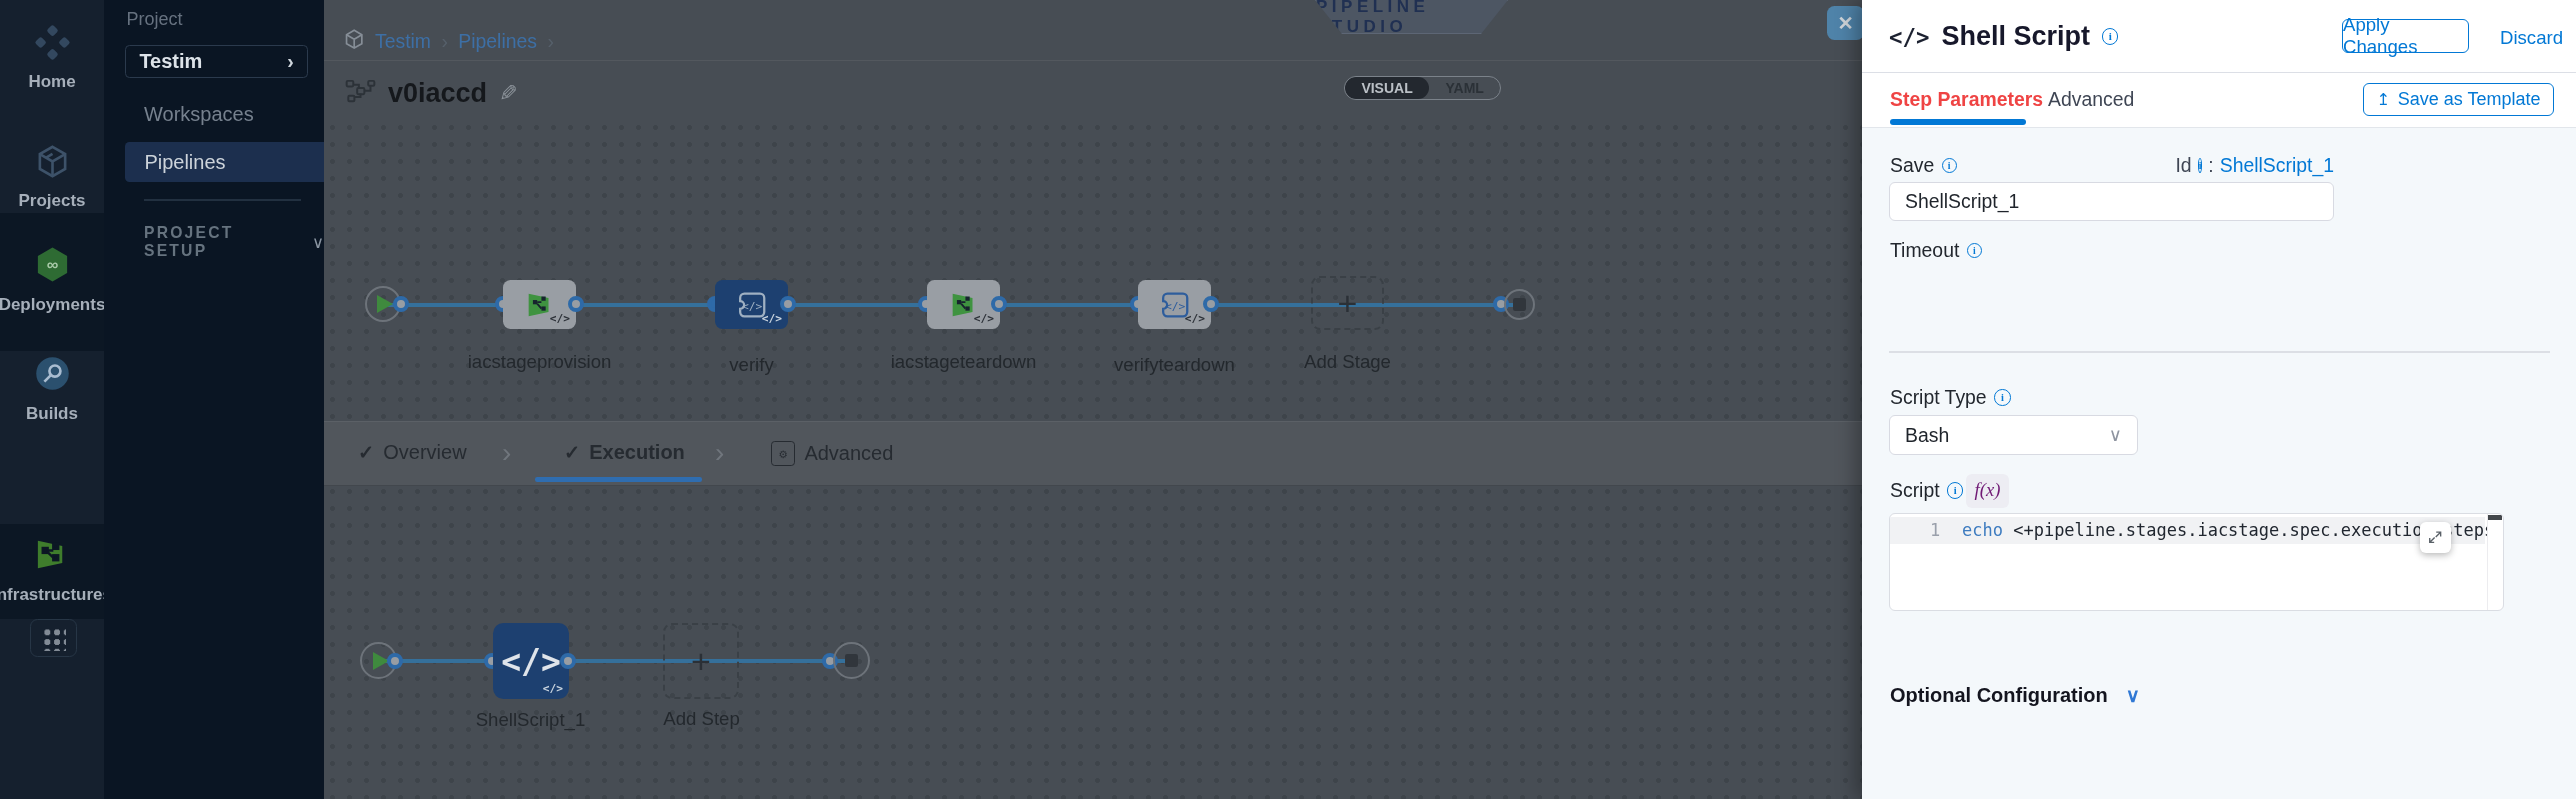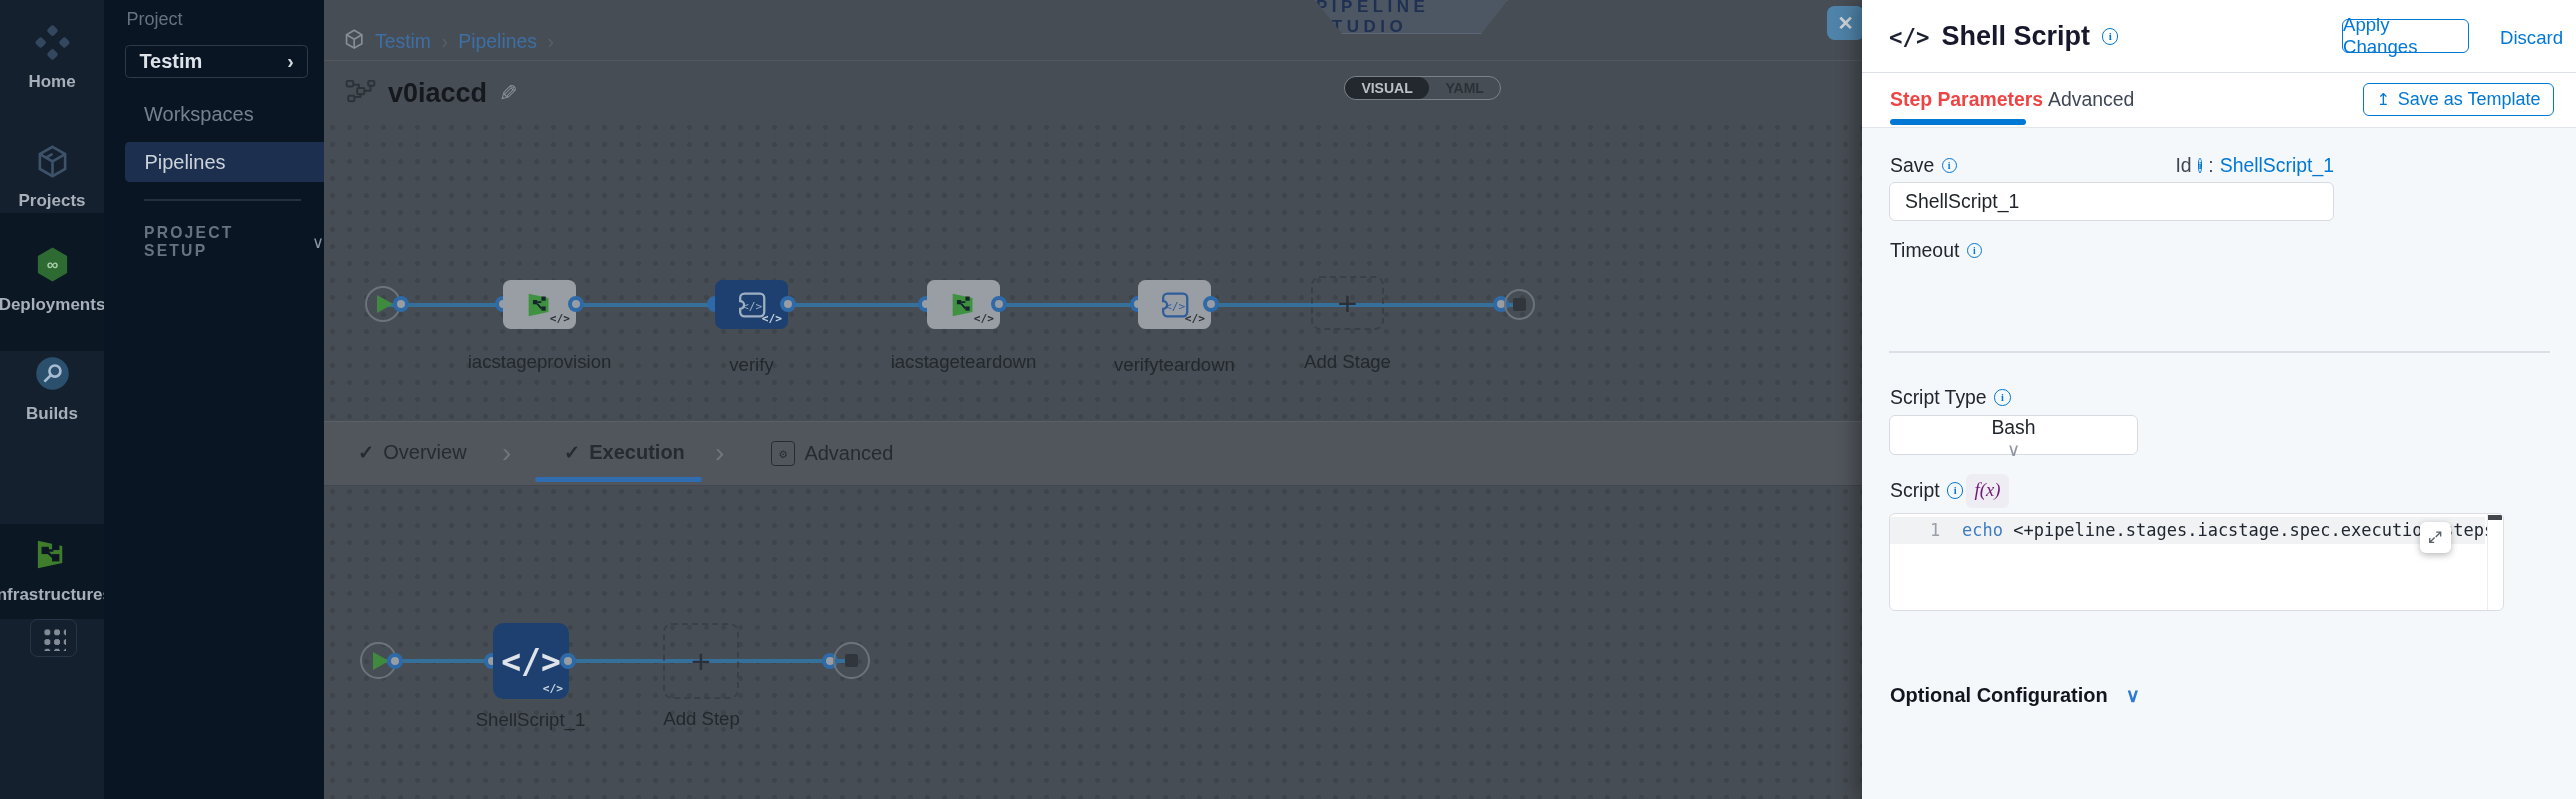--- a/index.html
+++ b/index.html
@@ -396,21 +396,21 @@
       <span>Timeout</span>
       <span class="infoicon" style="width:15px;height:15px;font-size:9.7px;">i</span>
     </div>
 
     <div class="abs" style="left:27px;top:351px;width:661px;height:1.5px;background:#dcdfe5;"></div>
 
     <div class="abs fieldlabel" style="left:28px;top:386px;">
       <span>Script Type</span>
       <span class="infoicon" style="width:16.4px;height:16.4px;font-size:10.4px;">i</span>
     </div>
-    <div class="abs input" style="left:27px;top:415px;width:249px;height:40px;justify-content:space-between;flex-direction:column;">
+    <div class="abs input" style="left:27px;top:415px;width:249px;height:40px;justify-content:space-between;">
       <span>Bash</span>
       <span class="selchev">∨</span>
     </div>
 
     <div class="abs fieldlabel" style="left:28px;top:479px;">
       <span>Script</span>
       <span class="infoicon" style="width:16.4px;height:16.4px;font-size:10.4px;">i</span>
     </div>
     <div class="abs fxchip" style="left:104px;top:474px;width:43px;height:34px;padding-top:4.5px;box-sizing:border-box;">
       <span>f(x)</span>

